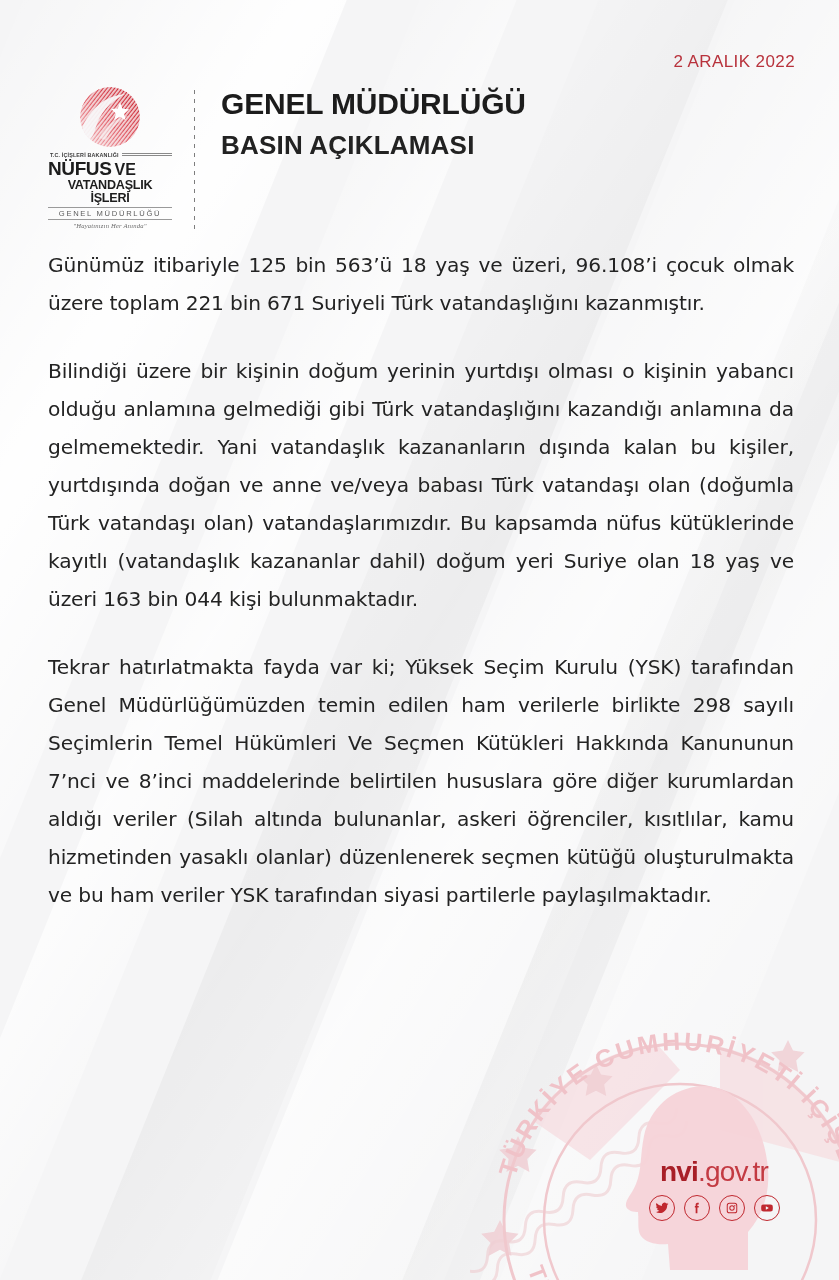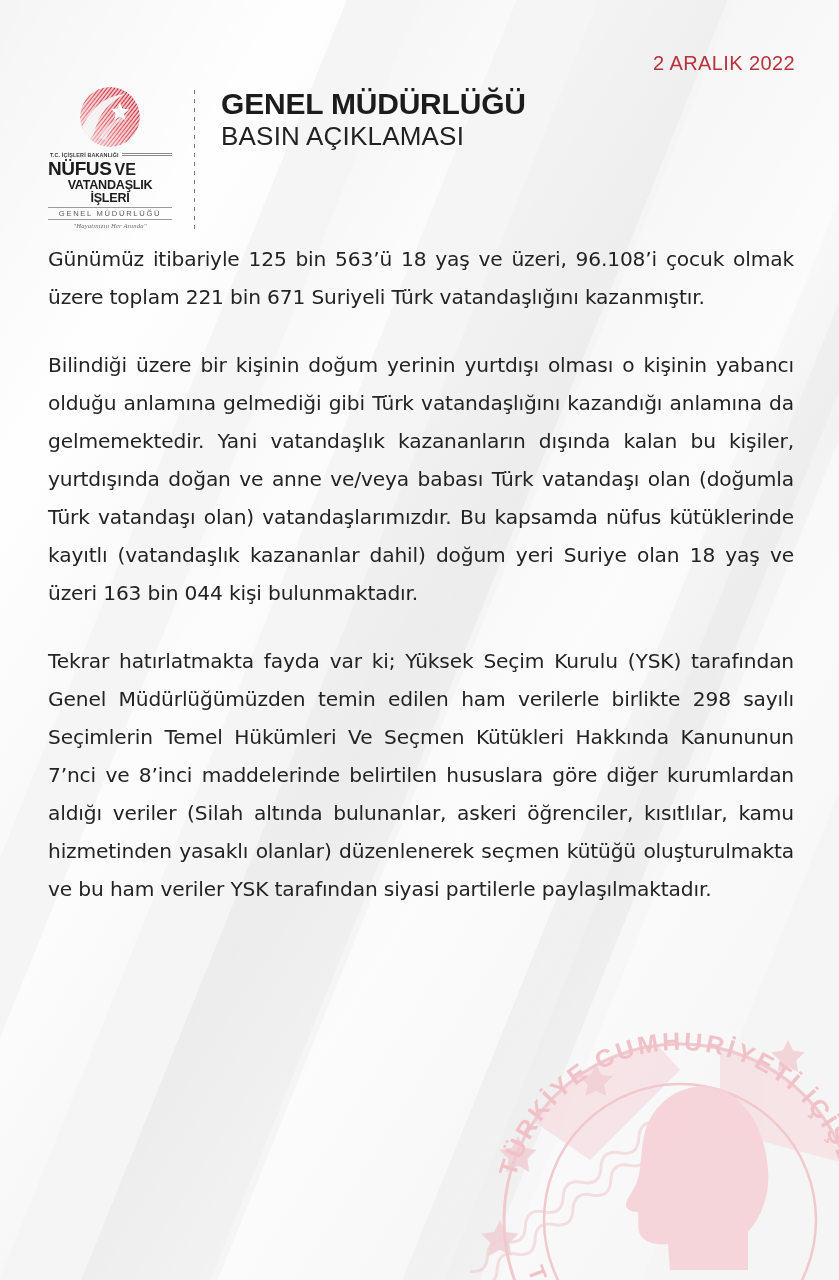--- a/index.html
+++ b/index.html
@@ -38,21 +38,21 @@
     position:absolute;
     left:470px; top:1010px;
     width:420px; height:420px;
     pointer-events:none;
     opacity:1;
   }
 
   
   #date-line {
     position:absolute; right:44px; top:52px;
-    font-size:20px; font-weight:400; letter-spacing:.4px;
+    font-size:17px; font-weight:400; letter-spacing:.4px;
     color:#b8323c;
   }
   #header {
     position:absolute; left:48px; top:84px;
     display:flex; align-items:flex-start;
   }
   #logo-block { width:124px; padding-top:2px; }
   #emblem-wrap { display:flex; justify-content:center; }
   #logo-text { margin-top:4px; }
   .logo-ministry {
@@ -84,27 +84,27 @@
   #divider {
     width:1px; align-self:stretch; margin:6px 0 0 22px;
     background:repeating-linear-gradient(to bottom,#7d7d7d 0 4px,transparent 4px 9px);
   }
   #title-block { margin-left:26px; padding-top:2px; }
   .title-main {
     font-size:30px; font-weight:700; color:#1c1c1c;
     letter-spacing:-.2px; line-height:1.17;
   }
   .title-sub {
-    font-size:26px; font-weight:400; color:#222; letter-spacing:.2px;
-    line-height:1.2; margin-top:0;
+    font-size:26px; font-weight:700; color:#222; letter-spacing:.2px;
+    line-height:1.2; margin-top:9px;
   }
 
   
   #body-copy {
-    position:absolute; left:48px; top:240px; width:746px;
+    position:absolute; left:48px; top:246px; width:746px;
   }
   #body-copy p {
     font-family:"DejaVu Sans", sans-serif;
     font-size:20.2px;
     line-height:38px;
     color:#232323;
     text-align:justify;
     text-justify:inter-word;
     letter-spacing:-.15px;
     margin-bottom:30px;
@@ -266,14 +266,41 @@
     </div>
   </div>
 
   <div id="body-copy">
     <p>Günümüz itibariyle 125 bin 563’ü 18 yaş ve üzeri, 96.108’i çocuk olmak üzere toplam 221 bin 671 Suriyeli Türk vatandaşlığını kazanmıştır.</p>
     <p>Bilindiği üzere bir kişinin doğum yerinin yurtdışı olması o kişinin yabancı olduğu anlamına gelmediği gibi Türk vatandaşlığını kazandığı anlamına da gelmemektedir. Yani vatandaşlık kazananların dışında kalan bu kişiler, yurtdışında doğan ve anne ve/veya babası Türk vatandaşı olan (doğumla Türk vatandaşı olan) vatandaşlarımızdır. Bu kapsamda nüfus kütüklerinde kayıtlı (vatandaşlık kazananlar dahil) doğum yeri Suriye olan 18 yaş ve üzeri 163 bin 044 kişi bulunmaktadır.</p>
     <p>Tekrar hatırlatmakta fayda var ki; Yüksek Seçim Kurulu (YSK) tarafından Genel Müdürlüğümüzden temin edilen ham verilerle birlikte 298 sayılı Seçimlerin Temel Hükümleri Ve Seçmen Kütükleri Hakkında Kanununun 7’nci ve 8’inci maddelerinde belirtilen hususlara göre diğer kurumlardan aldığı veriler (Silah altında bulunanlar, askeri öğrenciler, kısıtlılar, kamu hizmetinden yasaklı olanlar) düzenlenerek seçmen kütüğü oluşturulmakta ve bu ham veriler YSK tarafından siyasi partilerle paylaşılmaktadır.</p>
   </div>
 
 
+  <div id="brand">
+    <div id="brand-url">
+      <span class="nvi">nvi</span><span class="tld">.gov.tr</span>
+    </div>
+    <div id="social">
+      <a class="soc">
+        <svg viewBox="0 0 24 24">
+            <path d="M23 4.9c-.8.4-1.7.6-2.6.8a4.6 4.6 0 0 0 2-2.5c-.9.5-1.9.9-2.9 1.1a4.5 4.5 0 0 0-7.7 4.1A12.9 12.9 0 0 1 2.4 3.6a4.5 4.5 0 0 0 1.4 6c-.7 0-1.4-.2-2-.5a4.5 4.5 0 0 0 3.6 4.4c-.6.2-1.3.2-2 .1a4.5 4.5 0 0 0 4.2 3.1A9.1 9.1 0 0 1 1 18.6a12.8 12.8 0 0 0 7 2c8.3 0 12.9-7 12.9-13v-.6c.9-.6 1.6-1.4 2.1-2.1z"></path>
+          </svg>
+      </a>
+      <a class="soc">
+        <svg viewBox="0 0 24 24">
+            <path d="M15.1 8.4h-2.4V6.8c0-.7.5-.9.8-.9h1.5V3.2l-2.1 0c-2.6 0-3.2 1.9-3.2 3.2v2H8.3v2.9h1.4V21h3V11.3h2.1l.3-2.9z"></path>
+          </svg>
+      </a>
+      <a class="soc">
+        <svg viewBox="0 0 24 24">
+            <path d="M16.5 3h-9A4.5 4.5 0 0 0 3 7.5v9A4.5 4.5 0 0 0 7.5 21h9a4.5 4.5 0 0 0 4.5-4.5v-9A4.5 4.5 0 0 0 16.5 3zm2.8 13.5a2.8 2.8 0 0 1-2.8 2.8h-9a2.8 2.8 0 0 1-2.8-2.8v-9a2.8 2.8 0 0 1 2.8-2.8h9a2.8 2.8 0 0 1 2.8 2.8v9zM12 7.4a4.6 4.6 0 1 0 0 9.2 4.6 4.6 0 0 0 0-9.2zm0 7.5a2.9 2.9 0 1 1 0-5.8 2.9 2.9 0 0 1 0 5.8zm4.8-7.9a1.1 1.1 0 1 0 0 2.2 1.1 1.1 0 0 0 0-2.2z"></path>
+          </svg>
+      </a>
+      <a class="soc">
+        <svg viewBox="0 0 24 24">
+            <path d="M21.6 8.2a2.5 2.5 0 0 0-1.8-1.8C18.2 6 12 6 12 6s-6.2 0-7.8.4a2.5 2.5 0 0 0-1.8 1.8A26 26 0 0 0 2 12a26 26 0 0 0 .4 3.8 2.5 2.5 0 0 0 1.8 1.8c1.6.4 7.8.4 7.8.4s6.2 0 7.8-.4a2.5 2.5 0 0 0 1.8-1.8A26 26 0 0 0 22 12a26 26 0 0 0-.4-3.8zM10 15V9l5.2 3L10 15z"></path>
+          </svg>
+      </a>
+    </div>
+  </div>
 
 </div>
 
 </body></html>

